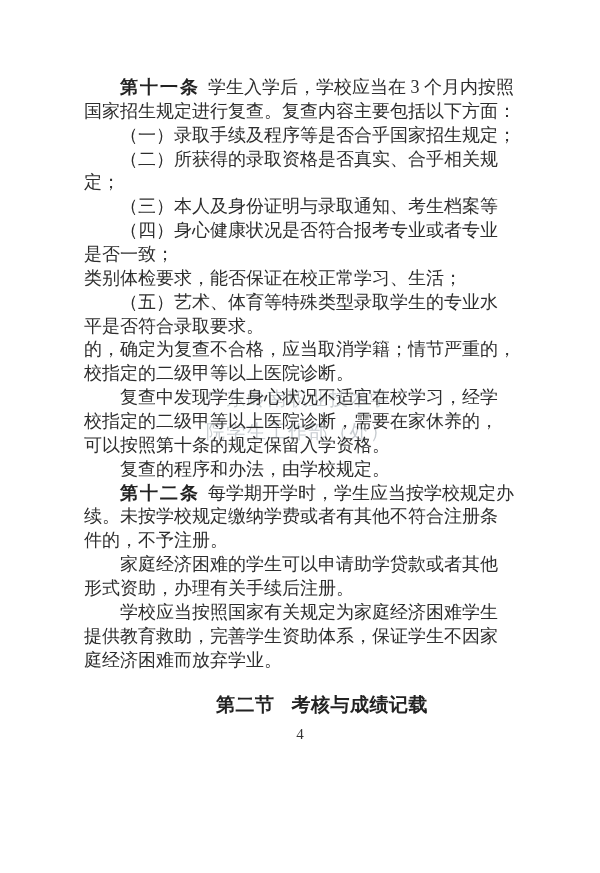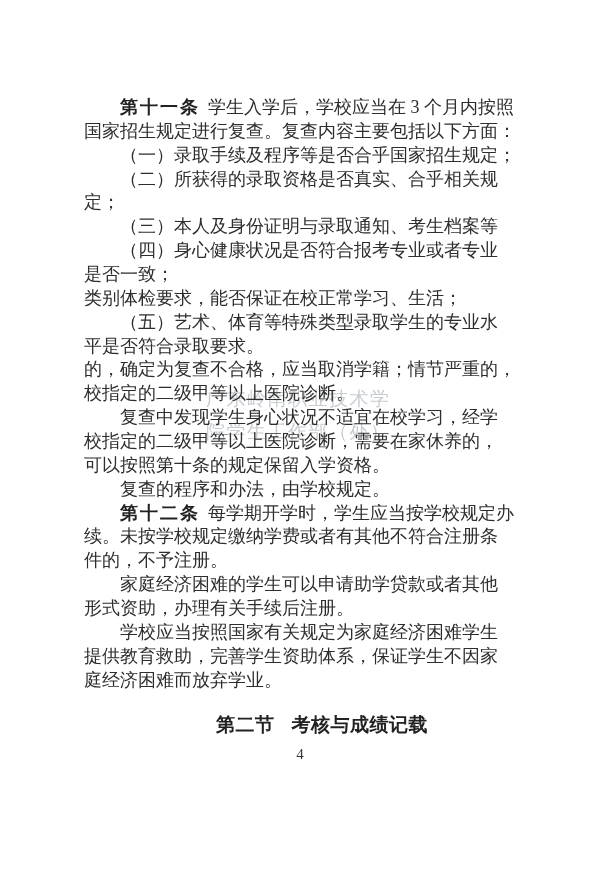--- a/index.html
+++ b/index.html
@@ -27,21 +27,21 @@
     line-height: 32.5px;
     letter-spacing: 1.5px;
     color: #9ba3ab;
     opacity: 0.55;
     white-space: nowrap;
     pointer-events: none;
   }
   .content {
     position: absolute;
     left: 84px;
-    top: 96px;
+    top: 76px;
     width: 432px;
     z-index: 2;
     color: #2d2d2d;
     font-size: 18px;
     line-height: 23.86px;
   }
   .text-line {
     height: 23.86px;
     white-space: nowrap;
   }

